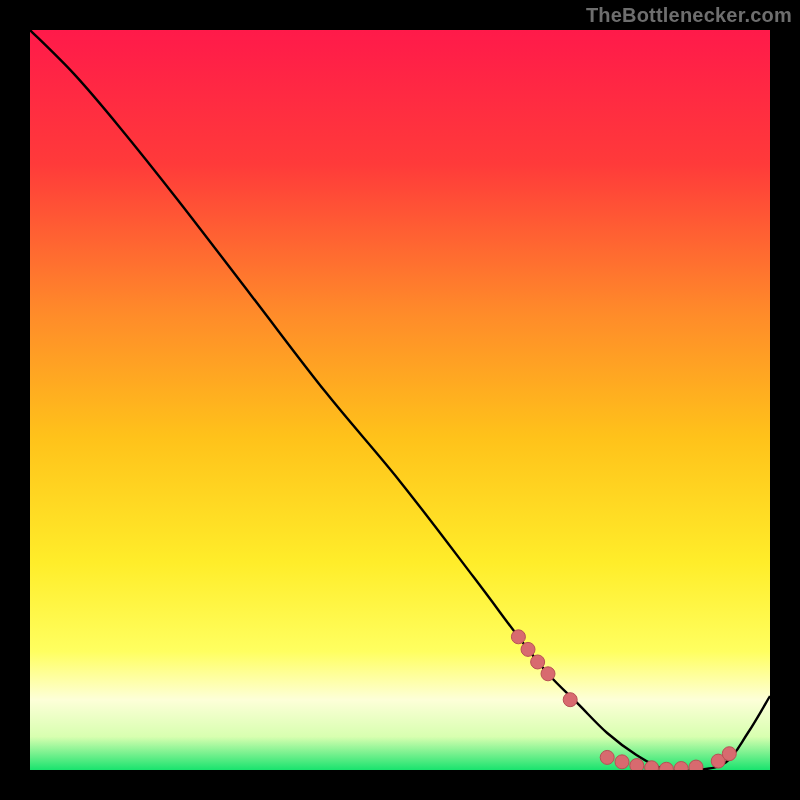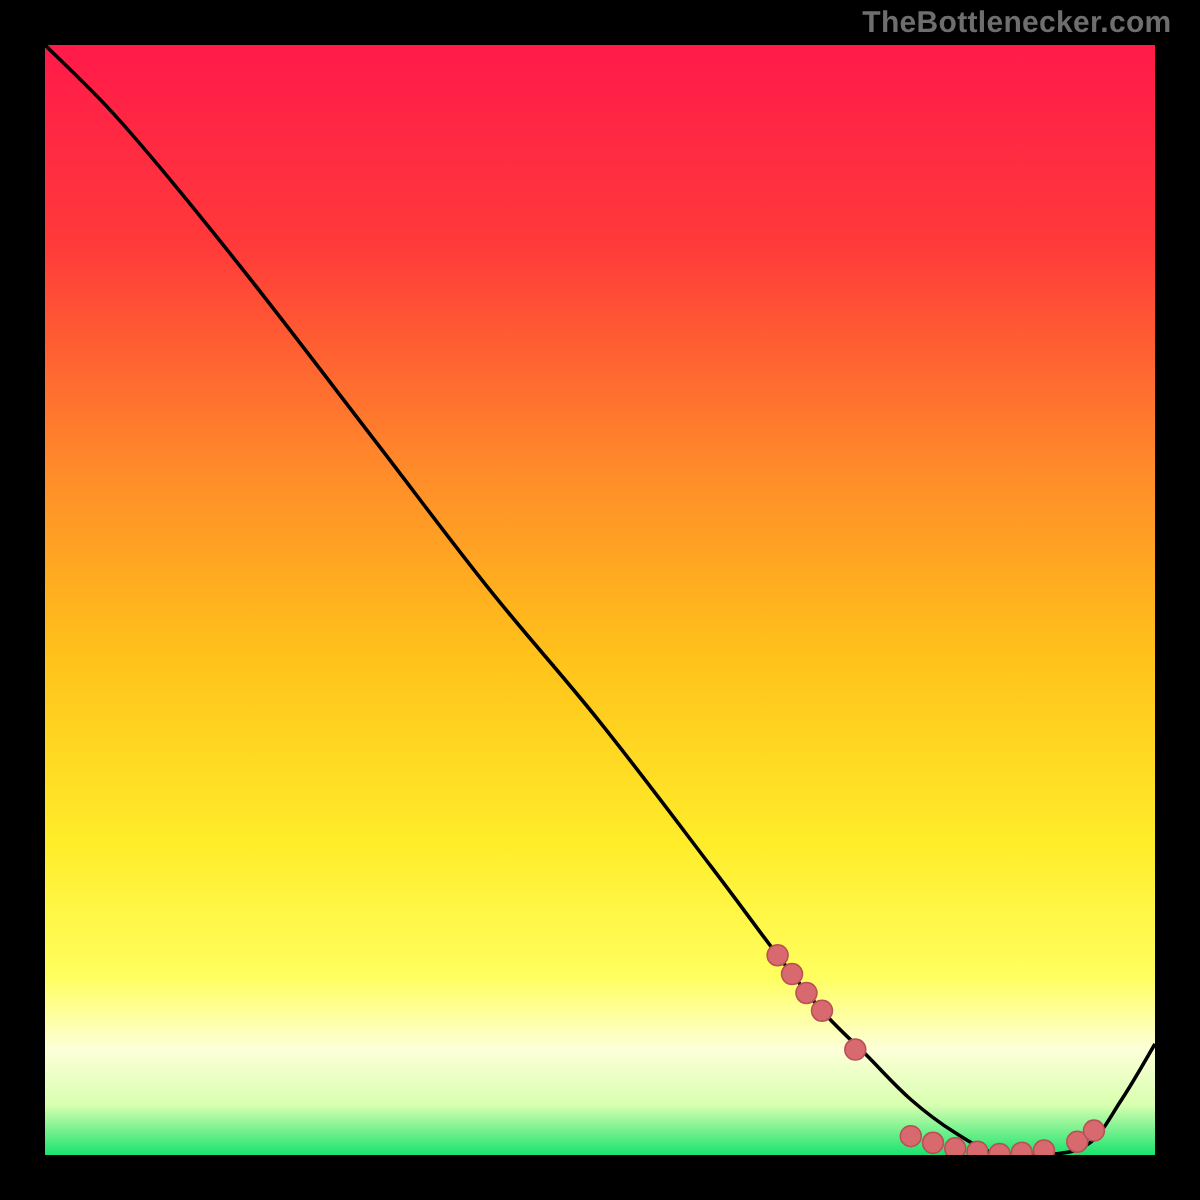--- a/index.html
+++ b/index.html
@@ -13,21 +13,21 @@
   }
   .frame {
     position: relative;
     width: 800px;
     height: 800px;
     background: #000;
   }
   .watermark {
     position: absolute;
     top: 4px;
-    right: 19px;
+    right: 8px;
     color: #6e6e6e;
     font-size: 20px;
     font-weight: 600;
     letter-spacing: 0.2px;
     z-index: 50;
     user-select: none;
   }
   .plot-area {
     position: absolute;
     left: 30px;

